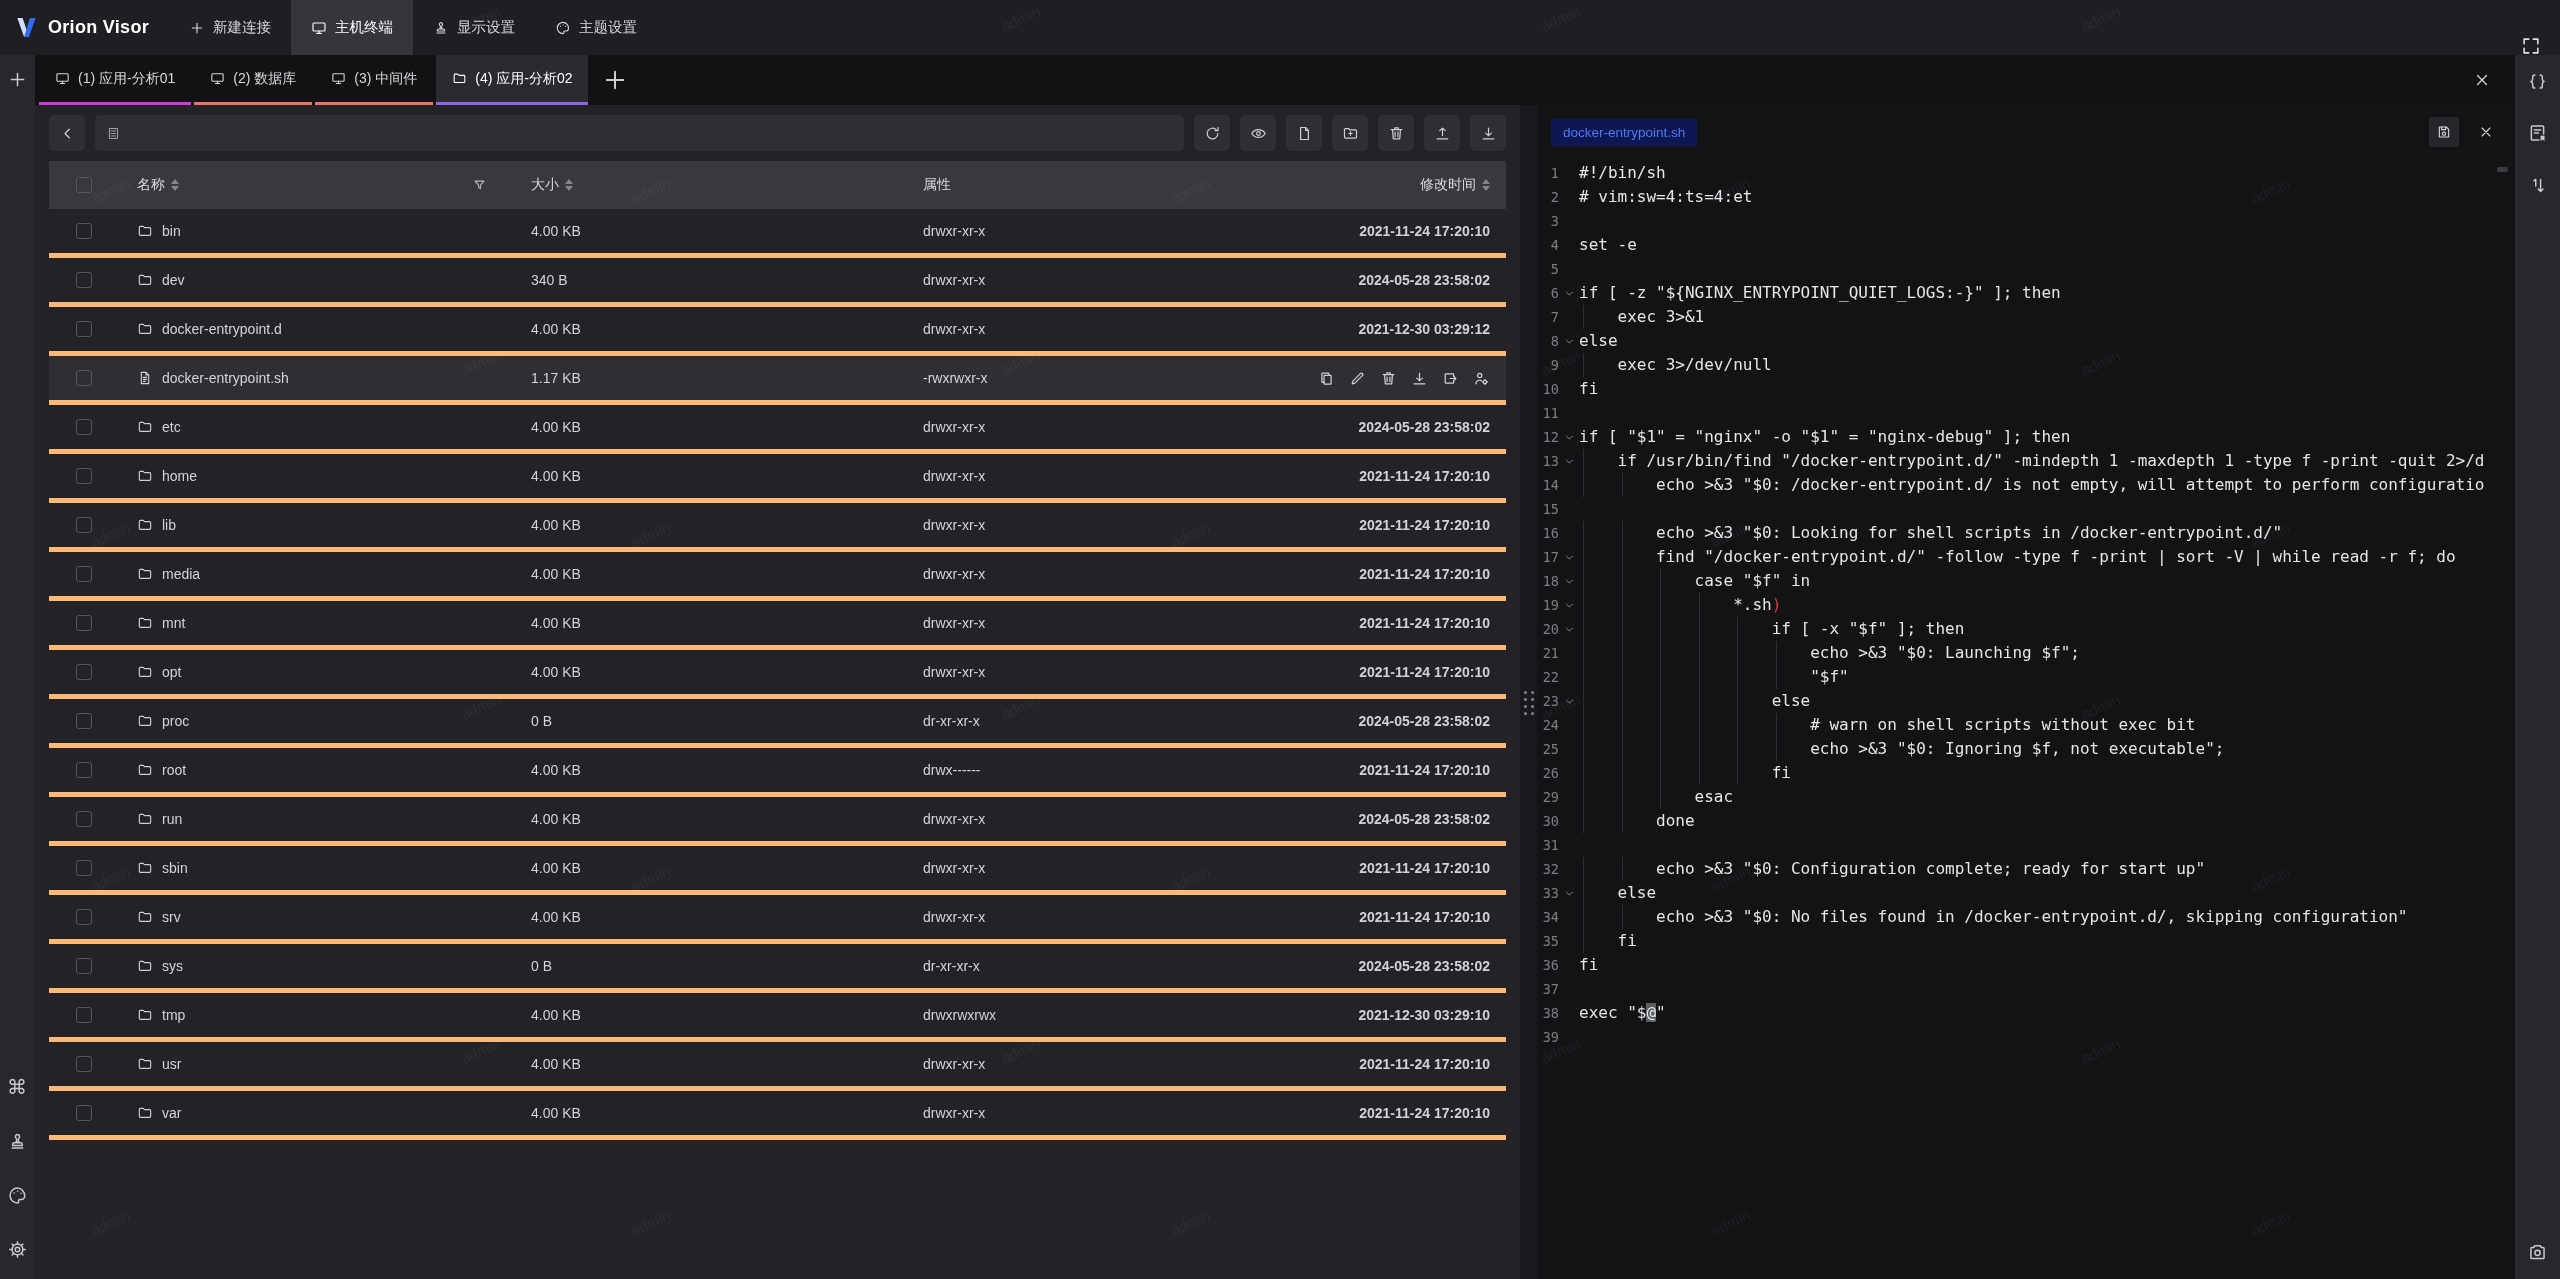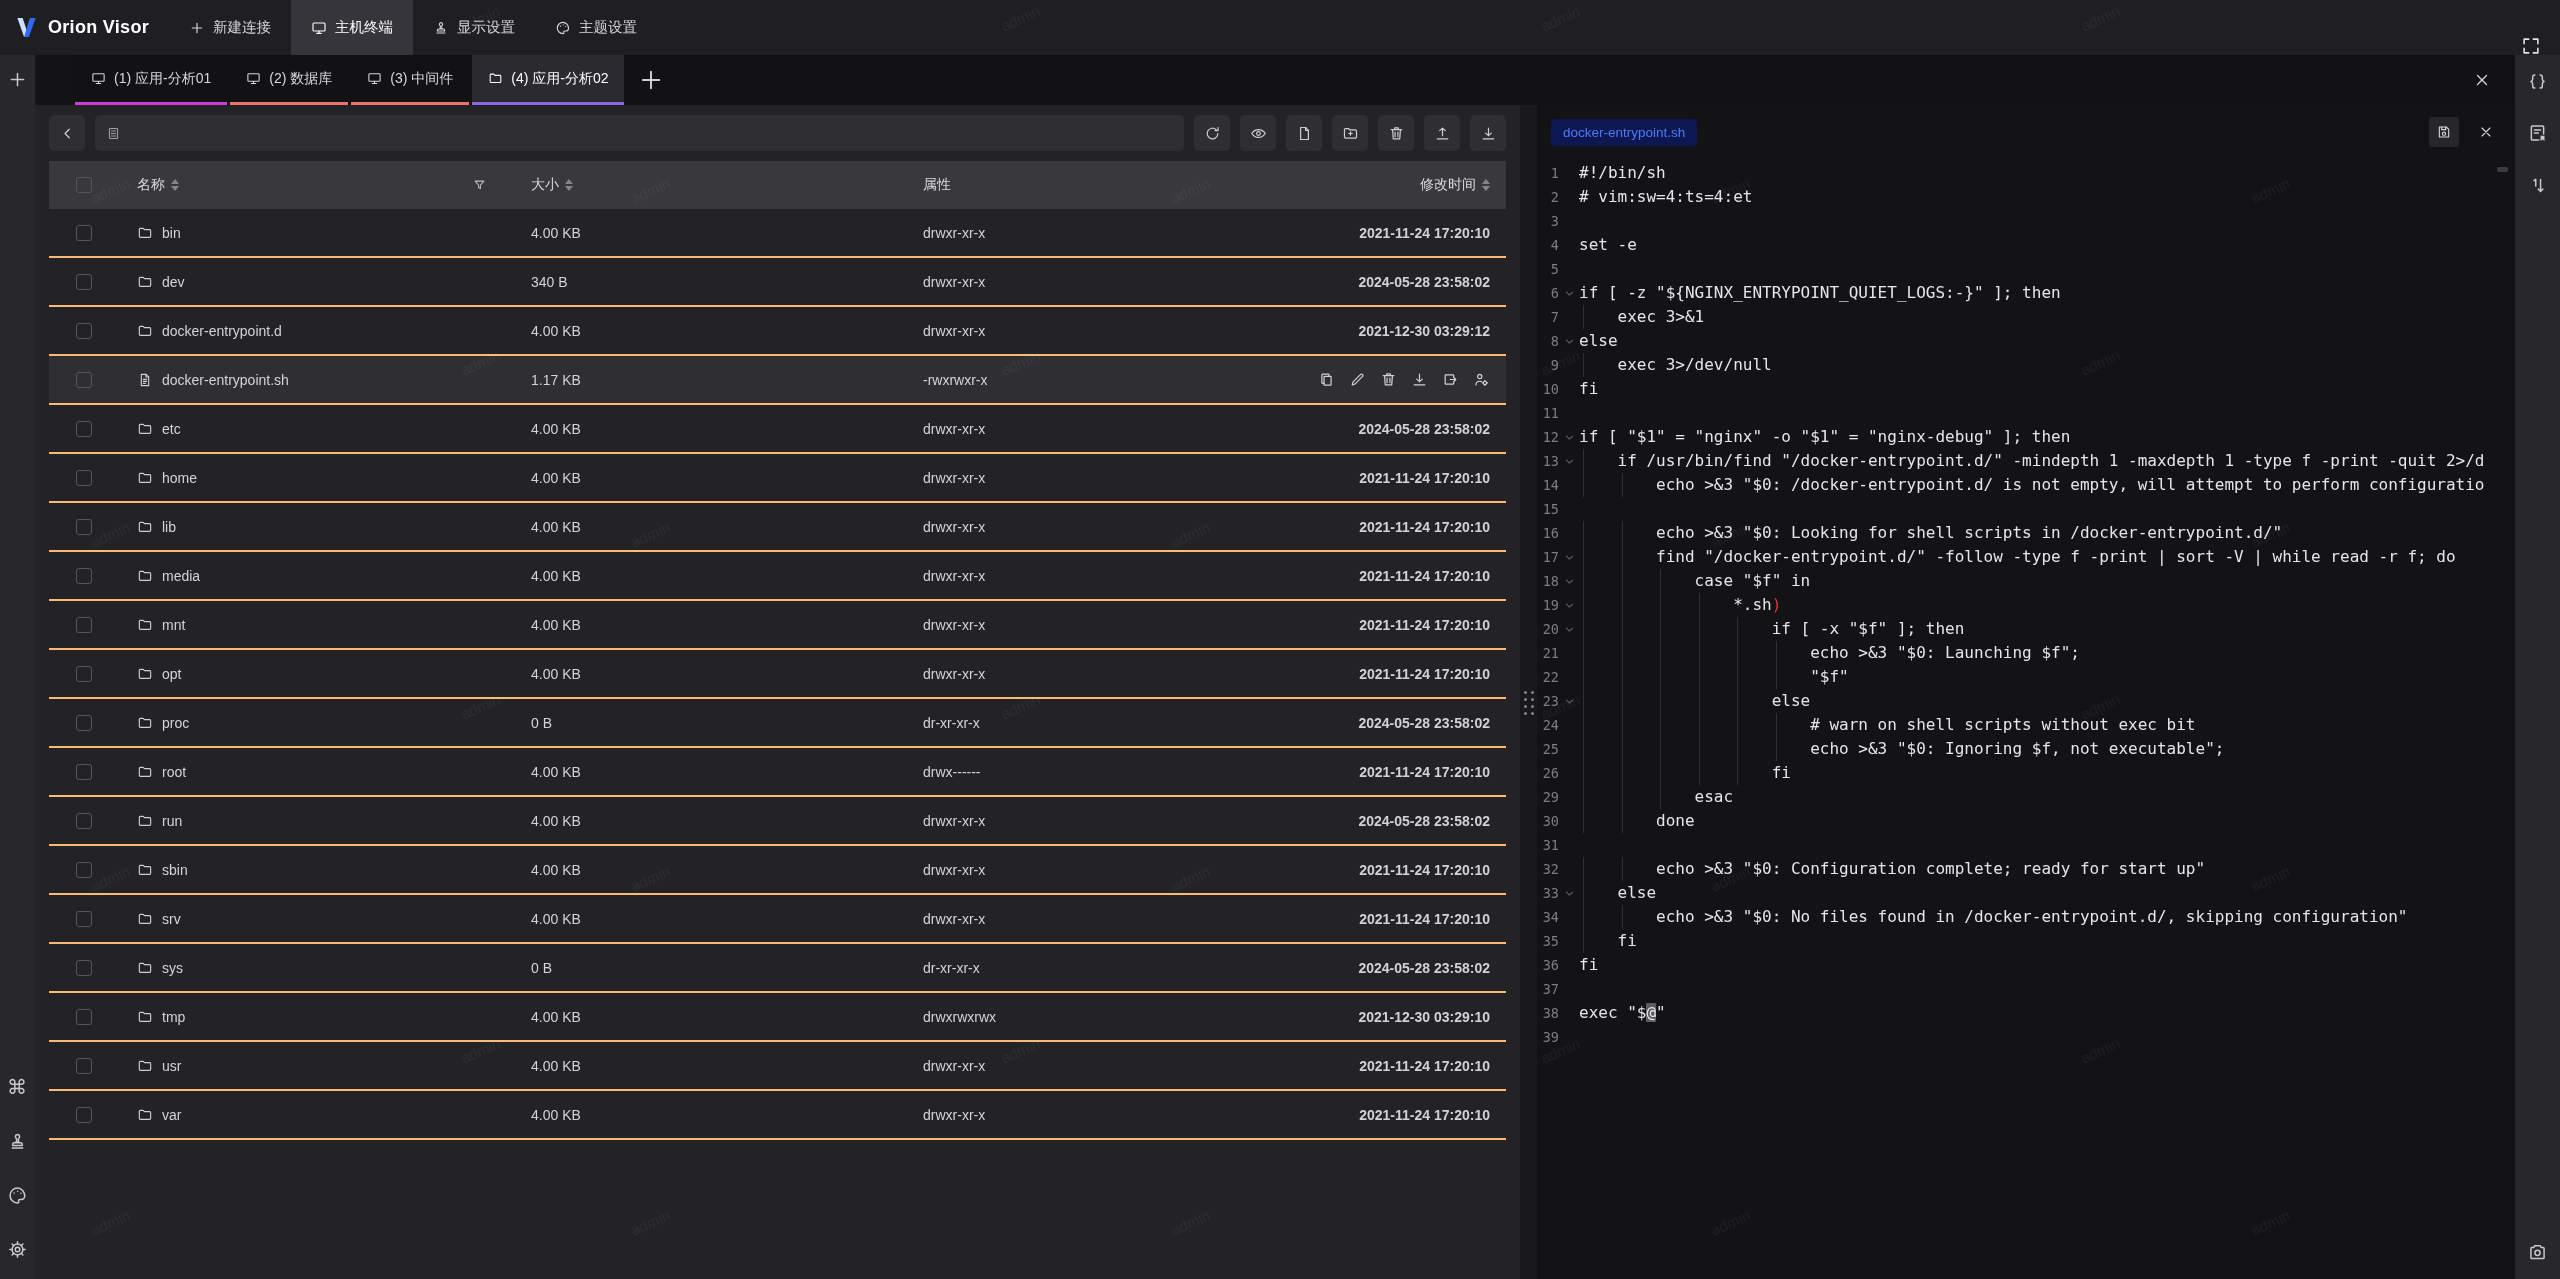--- a/index.html
+++ b/index.html
@@ -19,21 +19,21 @@
   .brand-name { color:#ffffff; font-size:18px; font-weight:bold; letter-spacing:.3px; }
   #nav-menu { display:flex; align-items:stretch; }
   .nav-item { display:flex; align-items:center; gap:8px; padding:0 20px; color:#d6d6d9; font-size:14.5px; cursor:pointer; }
   .nav-item.active { background:#35353b; color:#fff; }
   .nav-item .icon { width:16px; height:16px; }
   .nav-spacer { flex:1; }
   .fullscreen-btn { align-self:center; margin-right:16px; width:26px; height:26px; color:#e3e3e6; cursor:pointer; }
   .fullscreen-btn .icon, .fullscreen-btn svg { width:22px; height:22px; margin:2px; }
 
   
-  .tabbar { grid-area:2/2/3/5; background:#121215; display:flex; align-items:stretch; position:relative; padding-left:4px;margin-left:36px; }
+  .tabbar { grid-area:2/2/3/5; background:#121215; display:flex; align-items:stretch; position:relative; padding-left:4px; }
   .tab { display:flex; align-items:center; gap:8px; padding:0 16px; font-size:14px; color:#d8d8db;
     border-bottom:3px solid transparent; margin-right:3px; cursor:pointer; white-space:nowrap; }
   .tab.active { background:#2a2a30; color:#fff; }
   .tab .icon { width:15px; height:15px; flex:none; }
   .newtab-btn { align-self:center; width:28px; height:28px; margin-left:10px; color:#cfcfd3; cursor:pointer; }
   .newtab-btn .icon { width:17px; height:17px; margin:5px auto; }
   .tabbar-close { position:absolute; right:24px; top:50%; transform:translateY(-50%); width:18px; height:18px; color:#d8d8db; cursor:pointer; }
 
   
   .left-rail { grid-area:2/1/4/2; background:#28282c; display:flex; flex-direction:column; align-items:center; padding:10px 0 16px; }
@@ -49,21 +49,21 @@
   .fp-toolbar { display:flex; align-items:center; margin:10px 14px; gap:10px; height:36px; flex:none; }
   .tool-btn { width:36px; height:36px; background:#2e2e33; border-radius:5px; display:flex; align-items:center; justify-content:center; color:#cfcfd2; cursor:pointer; flex:none; }
   .tool-btn .icon { width:17px; height:17px; }
   .addr { flex:1; height:36px; background:#2e2e33; border-radius:5px; display:flex; align-items:center; gap:8px; padding:0 11px; color:#9fa0a5; font-size:14px; cursor:text; }
   .addr .icon { width:15px; height:15px; flex:none; }
   .tb-group { display:flex; gap:10px; }
 
   .table { margin:0 14px; font-size:14px; color:#d4d4d7; }
   .thead, .tr { display:grid; grid-template-columns:70px 380px 390px 390px 1fr; align-items:center; }
   .thead { background:#38383d; height:48px; color:#dadadd; }
-  .tr { height:49px; border-bottom:2px solid #fdba74; position:relative; }
+  .tr { height:49px; border-bottom:5px solid #fdba74; position:relative; }
   .tr.hover { background:#2e2e33; }
   .cb { width:16px; height:16px; border:1.5px solid #55555c; border-radius:3px; margin:0 auto; cursor:pointer; }
   .th { display:flex; align-items:center; gap:6px; height:100%; }
   .th-name { padding-left:18px; }
   .th-size { padding-left:32px; }
   .th-perm { padding-left:34px; }
   .th-time { justify-content:flex-end; padding-right:16px; }
   .sorts { display:flex; flex-direction:column; gap:2px; cursor:pointer; }
   .sorts i { width:0; height:0; border-left:4px solid transparent; border-right:4px solid transparent; display:block; }
   .sorts .up { border-bottom:5px solid #85858c; }

